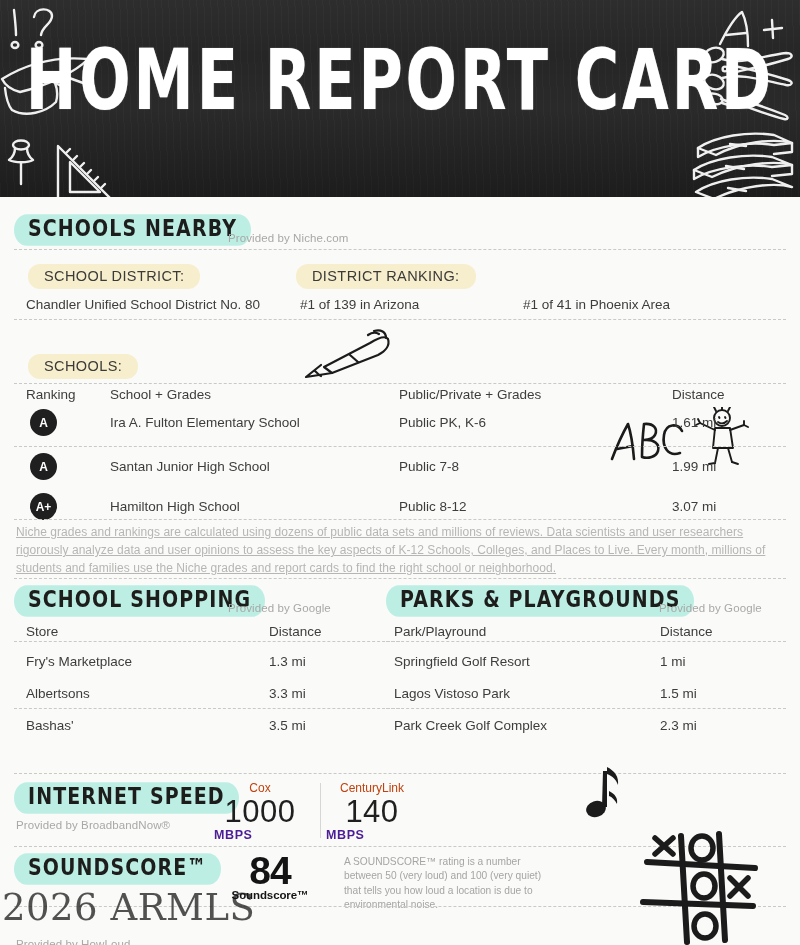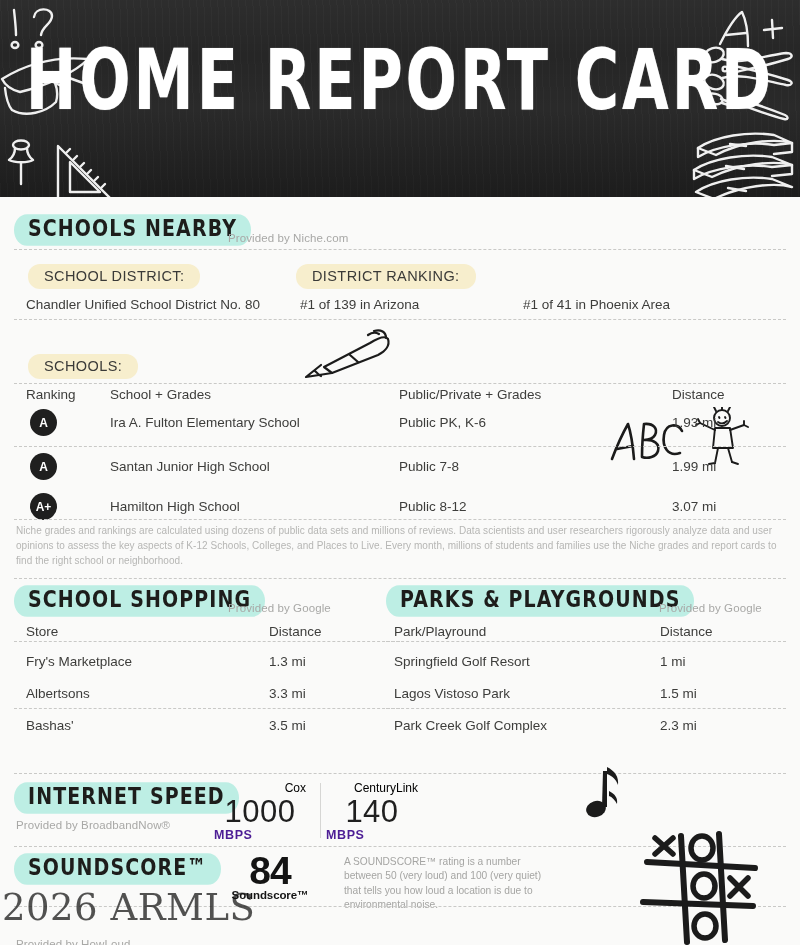--- a/index.html
+++ b/index.html
@@ -85,25 +85,26 @@
   .col-head { color: #3d3d3b; font-size: 13.5px; }
 
   .grade-badge {
     width: 27px; height: 27px; border-radius: 50%;
     background: #1f1f1f; color: #fff;
     display: flex; align-items: center; justify-content: center;
     font-size: 12px; font-weight: 700; letter-spacing: -.2px;
   }
 
   .fine {
-    color: #b6b6b4; font-size: 10px; line-height: 1.5;
+    color: #b6b6b4; font-size: 12px; line-height: 1.5;
     letter-spacing: .05px;
-  }
-
-  .spd-name { color: #000000; font-size: 12px; text-align: right; }
+    text-decoration: underline;
+  }
+
+  .spd-name { color: #c2410c; font-size: 12px; text-align: center; }
   .spd-num  { color: #1f1f1f; font-size: 31px; text-align: center; letter-spacing: .5px; line-height: 1.08; }
   .spd-unit { color: #4c1d95; font-size: 12.5px; font-weight: 700; text-align: left; letter-spacing: .6px; }
 
   .ss-num { color: #141414; font-size: 39px; font-weight: 800; line-height: .95; letter-spacing: -1px; }
   .ss-lbl { color: #141414; font-size: 11.5px; font-weight: 700; letter-spacing: -.1px; }
   .ss-desc { color: #a5a5a3; font-size: 10.2px; line-height: 1.42; }
 
   .watermark {
     position: absolute;
     font-family: "DejaVu Serif", serif;
@@ -239,21 +240,21 @@
 
     <div class="abs col-head" style="left:26px;top:190px;">Ranking</div>
     <div class="abs col-head" style="left:110px;top:190px;">School + Grades</div>
     <div class="abs col-head" style="left:399px;top:190px;">Public/Private + Grades</div>
     <div class="abs col-head" style="left:672px;top:190px;">Distance</div>
 
     <div class="abs" style="left:0;top:212px;width:800px;height:35px;">
       <div class="grade-badge abs" style="left:30px;top:0;">A</div>
       <div class="abs row-text" style="left:110px;top:6px;">Ira A. Fulton Elementary School</div>
       <div class="abs row-text" style="left:399px;top:6px;">Public PK, K-6</div>
-      <div class="abs row-text" style="left:672px;top:6px;">1.93 mi</div>
+      <div class="abs row-text" style="left:672px;top:6px;">1.61 mi</div>
     </div>
     <div class="dash" style="top:249px;"></div>
 
     <div class="abs" style="left:0;top:256px;width:800px;height:35px;">
       <div class="grade-badge abs" style="left:30px;top:0;">A</div>
       <div class="abs row-text" style="left:110px;top:6px;">Santan Junior High School</div>
       <div class="abs row-text" style="left:399px;top:6px;">Public 7-8</div>
       <div class="abs row-text" style="left:672px;top:6px;">1.99 mi</div>
     </div>
 

